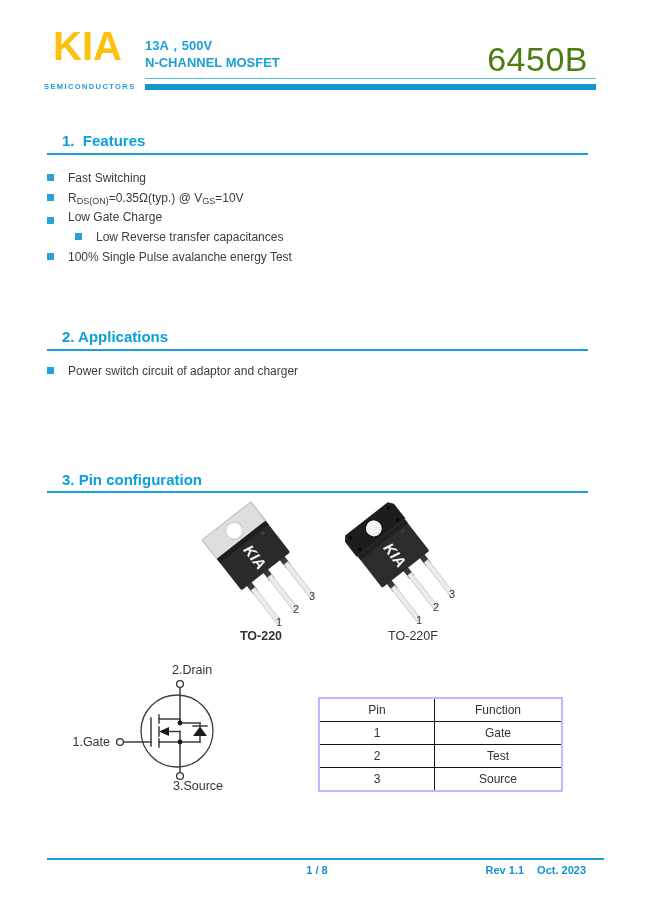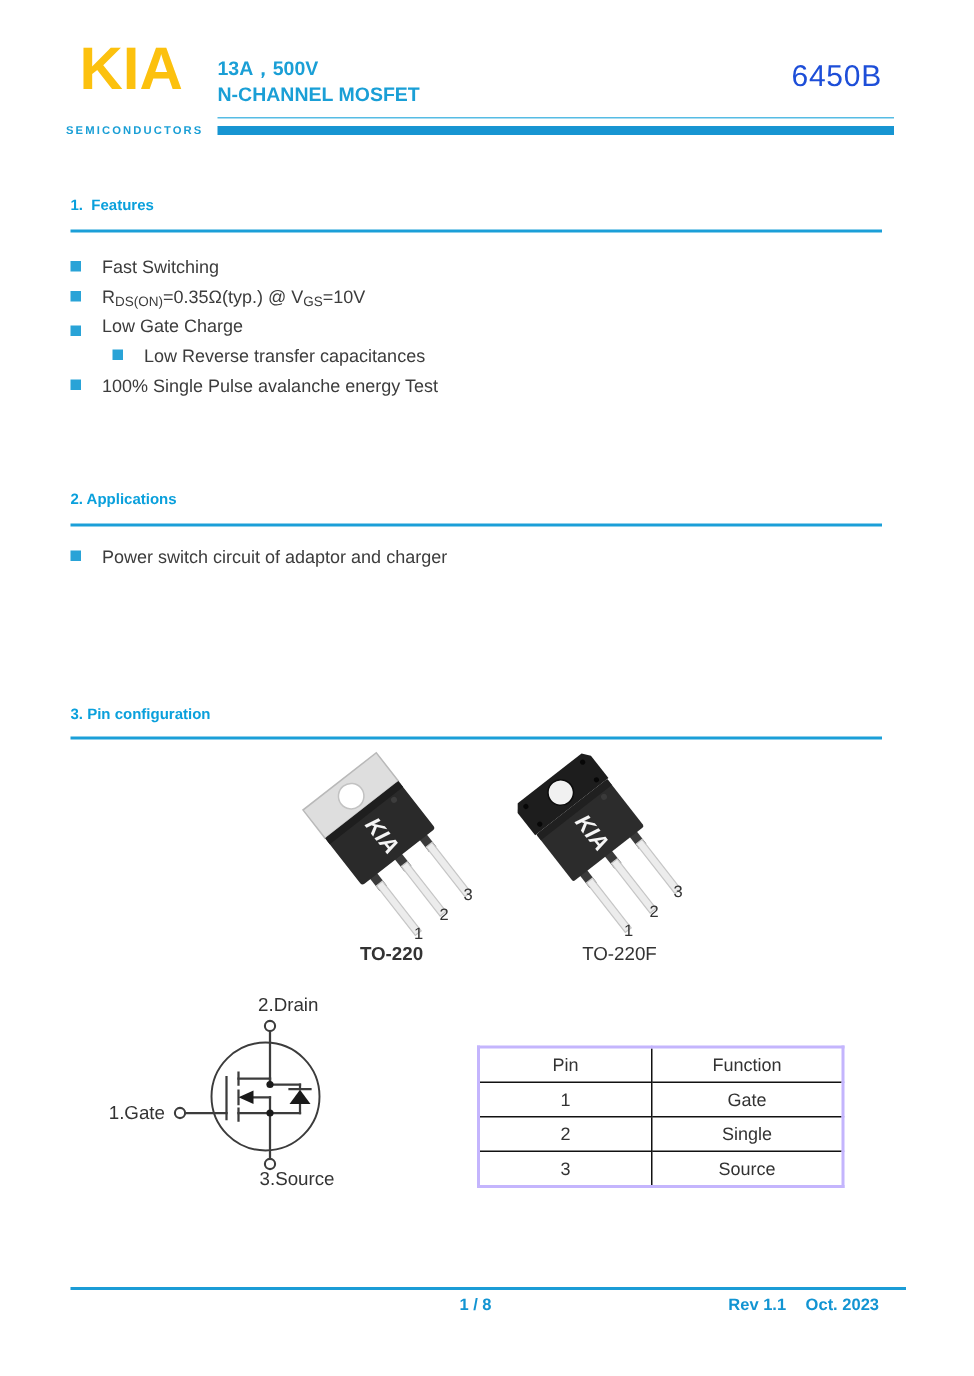--- a/index.html
+++ b/index.html
@@ -7,26 +7,26 @@
     position:relative;width:649px;height:917px;background:#ffffff;
     font-family:"Liberation Sans", sans-serif;color:#3c3c3c;overflow:hidden;
   }
   
   .logo{position:absolute;left:53px;top:26px;font-size:40px;font-weight:700;
         color:#fcc10e;letter-spacing:0px;line-height:1;}
   .tagline{position:absolute;left:44px;top:82px;font-size:7.5px;font-weight:700;
         color:#1a9fd6;letter-spacing:1.4px;}
   .spec{position:absolute;left:145px;top:37px;color:#1a9fd6;font-size:13px;
         font-weight:700;line-height:17px;}
-  .part-number{position:absolute;right:61px;top:40px;font-size:20px;color:#1d4ed8;
+  .part-number{position:absolute;right:61px;top:40px;font-size:34px;color:#4d7c0f;
         font-weight:400;letter-spacing:0.5px;}
   .rule-thin{position:absolute;left:145px;top:78px;width:451px;height:1px;background:#56bce4;}
   .rule-thick{position:absolute;left:145px;top:84px;width:451px;height:6px;background:#1795d2;}
   
-  .sec-title{position:absolute;left:47px;font-size:10px;font-weight:700;color:#0aa0dc;
+  .sec-title{position:absolute;left:62px;font-size:15px;font-weight:700;color:#0aa0dc;
         white-space:pre;}
   .sec-rule{position:absolute;left:47px;width:541px;height:2px;background:#1b9fd8;}
   .bullet-item{position:absolute;left:47px;display:flex;align-items:flex-start;
         font-size:12px;color:#3c3c3c;}
   .bullet-sq{width:7px;height:7px;background:#29a3d7;margin-top:3px;margin-right:14px;flex:0 0 auto;}
   .sub{font-size:9px;position:relative;top:2px;}
   
   .pkg-svg{position:absolute;}
   .pkg-caption{position:absolute;font-size:12.5px;color:#333;width:80px;text-align:center;}
   .symbol-svg{position:absolute;left:55px;top:658px;}
@@ -201,21 +201,21 @@
         <tr>
       <th class="c1">Pin</th>
       <th class="c2">Function</th>
     </tr>
     <tr>
       <td class="c1">1</td>
       <td class="c2">Gate</td>
     </tr>
     <tr>
       <td class="c1">2</td>
-      <td class="c2">Single</td>
+      <td class="c2">Test</td>
     </tr>
     <tr>
       <td class="c1">3</td>
       <td class="c2">Source</td>
     </tr>
   </tbody>
     </table>
 
   <div class="footer-rule"></div>
   <div class="footer-page">1 / 8</div>

